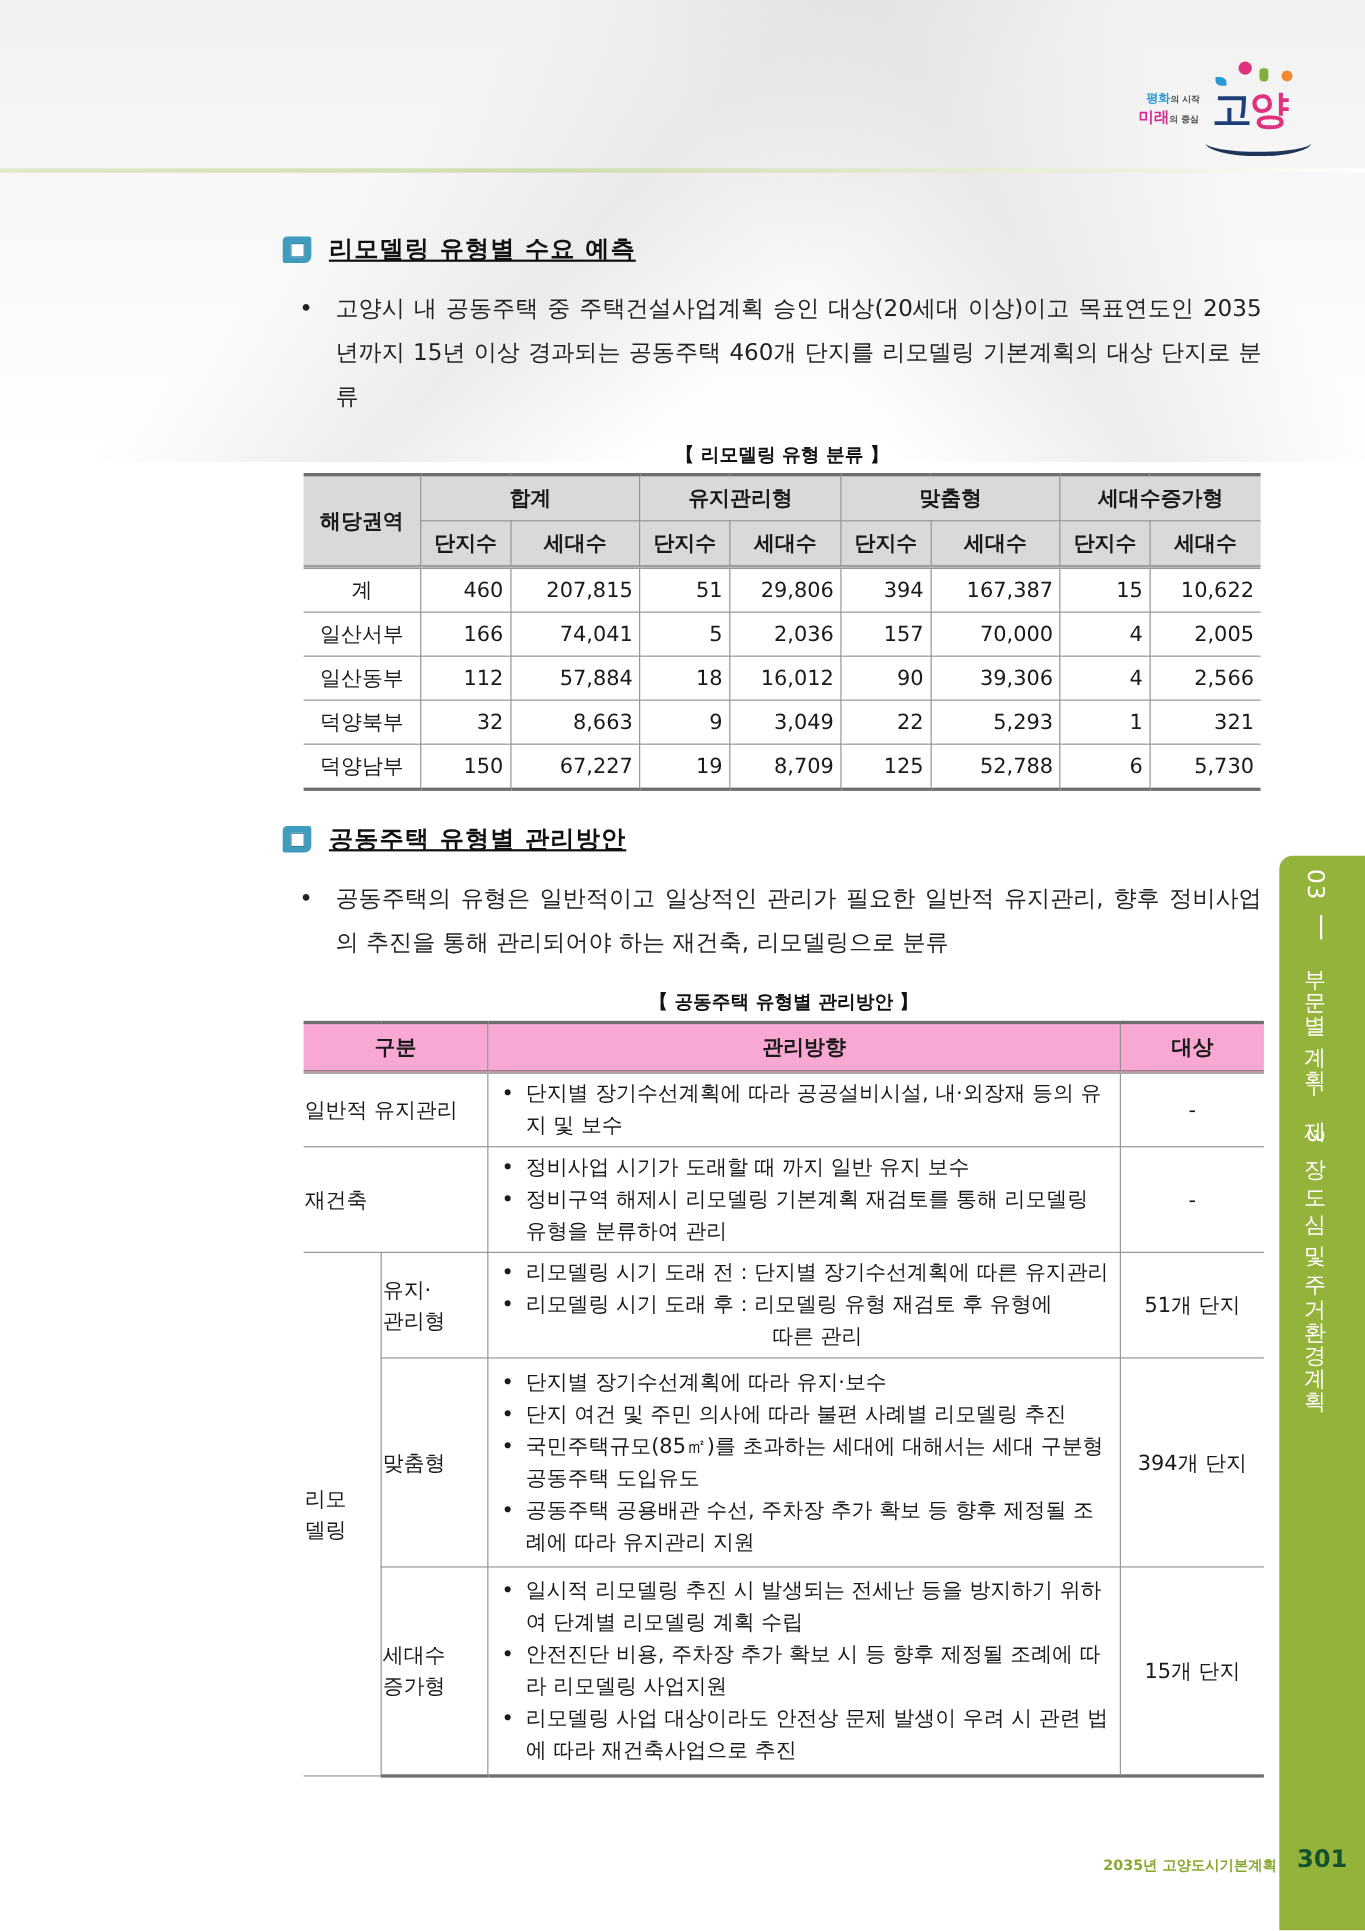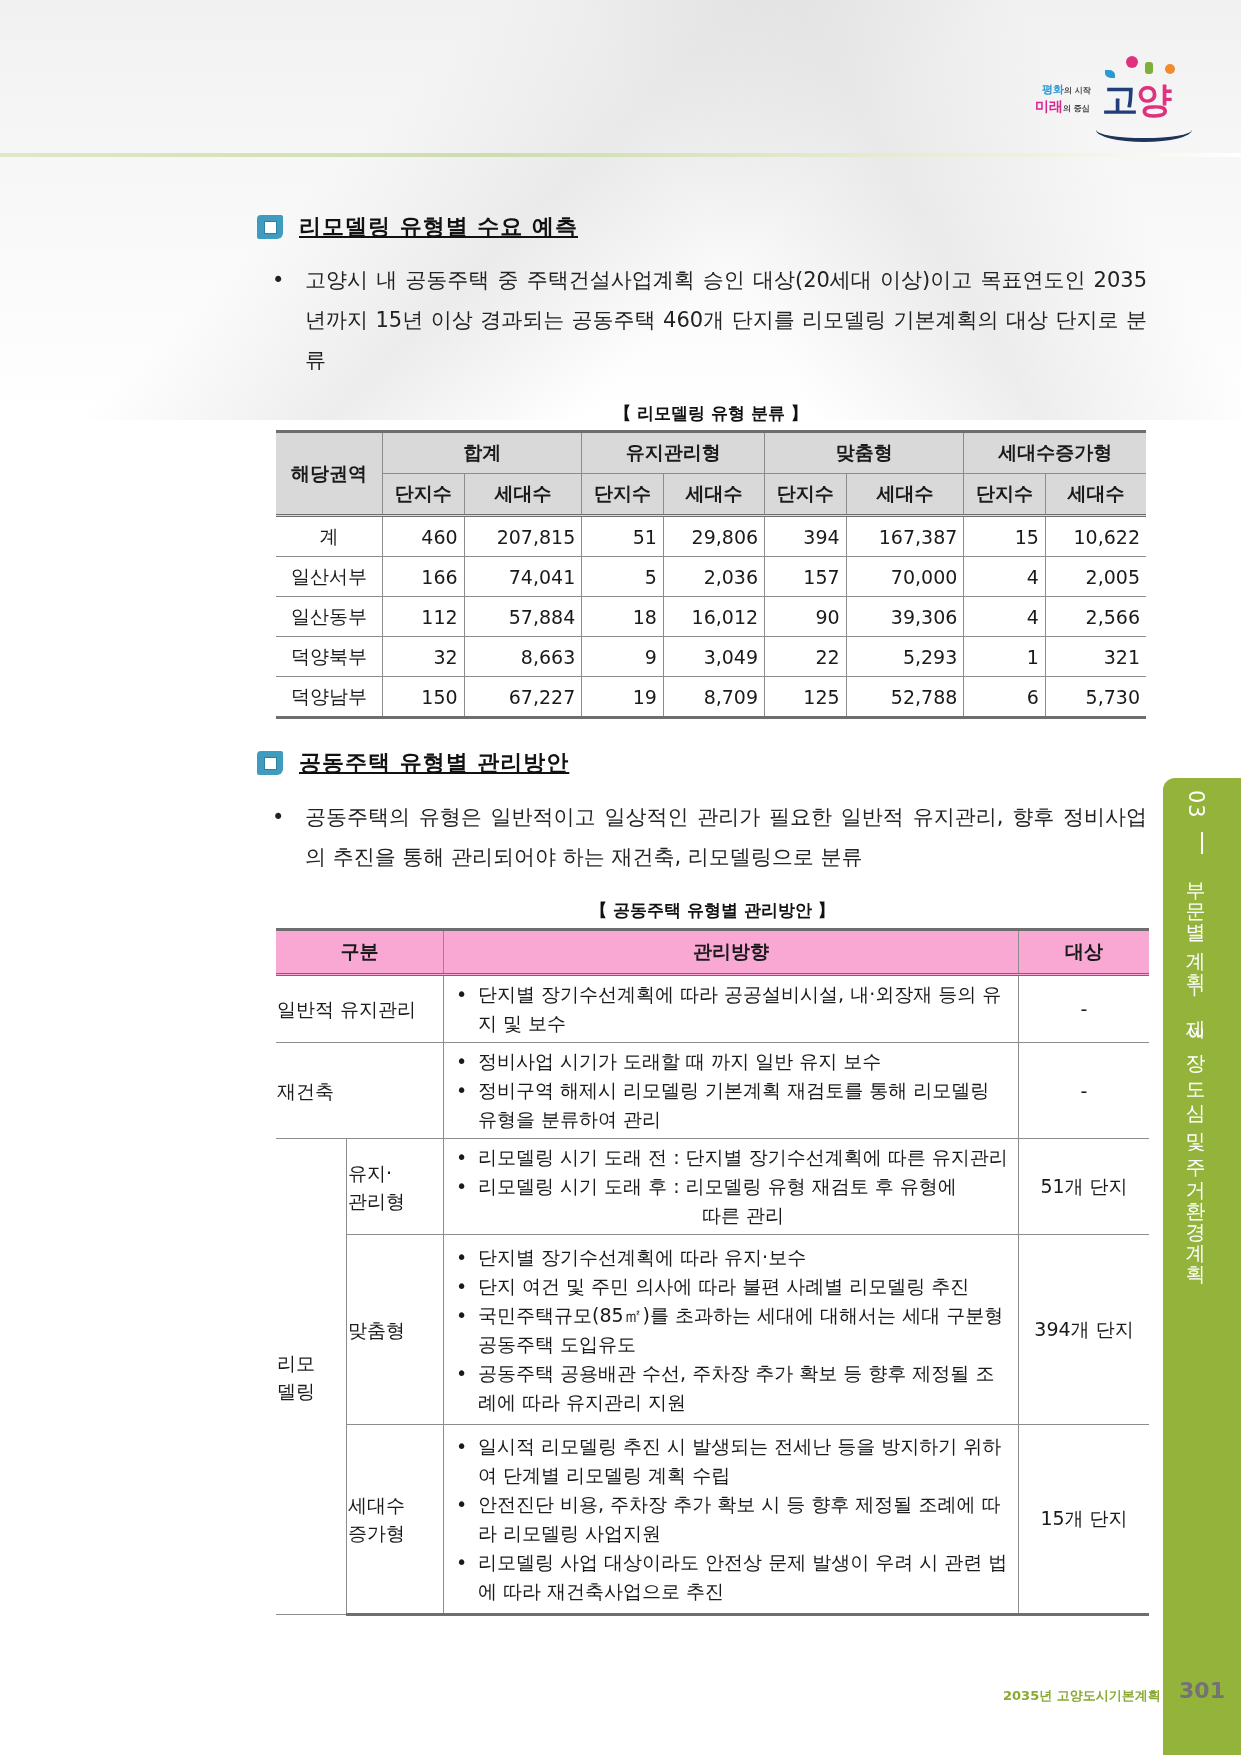--- a/index.html
+++ b/index.html
@@ -31,21 +31,21 @@
   .logo .dot3 { position:absolute; left:115px; top:14px; width:8px; height:12px; background:#7fae3a; border-radius:3px; }
   .logo .bird { position:absolute; left:75px; top:22px; width:10px; height:8px; background:#2a9ad6; border-radius:0 60% 0 60%; }
 
   .side-tab { position:absolute; left:1163px; top:778px; width:78px; height:977px;
     background:#93b33b; border-radius:12px 0 0 0; z-index:2; }
   .side-tab .vtext { position:absolute; left:20px; top:12px; writing-mode:vertical-rl;
     color:#ffffff; font-size:20px; letter-spacing:1px; white-space:nowrap; }
   .side-tab .vtext .num { font-size:21px; }
   .side-tab .vtext .bar { display:inline-block; width:2px; height:22px; background:#fff; margin:6px 0; vertical-align:middle; }
   .page-num { position:absolute; left:1163px; top:1678px; width:78px; text-align:center;
-    color:#737373; font-size:22px; font-weight:bold; z-index:3; }
+    color:#14532d; font-size:22px; font-weight:bold; z-index:3; }
   .footer-title { position:absolute; left:1003px; top:1687px; font-size:13px; color:#8aa832; font-weight:bold; z-index:3; }
 
   .content { position:absolute; left:0; top:0; width:1241px; z-index:2; }
 
   .sec-head { position:absolute; left:257px; display:flex; align-items:center; }
   .sec-icon { width:26px; height:24px; background:#3f9cbf; border-radius:4px 2px 6px 2px; position:relative; margin-right:16px; }
   .sec-icon::after { content:""; position:absolute; left:7px; top:6px; width:11px; height:11px; background:#fff; border:1px solid #2b7fa0; }
   .sec-title { font-size:22px; font-weight:bold; color:#111; letter-spacing:1px;text-decoration:underline; }
 
   .bullet-para { position:absolute; left:272px; width:875px; font-size:21px; line-height:40px; color:#222; }

